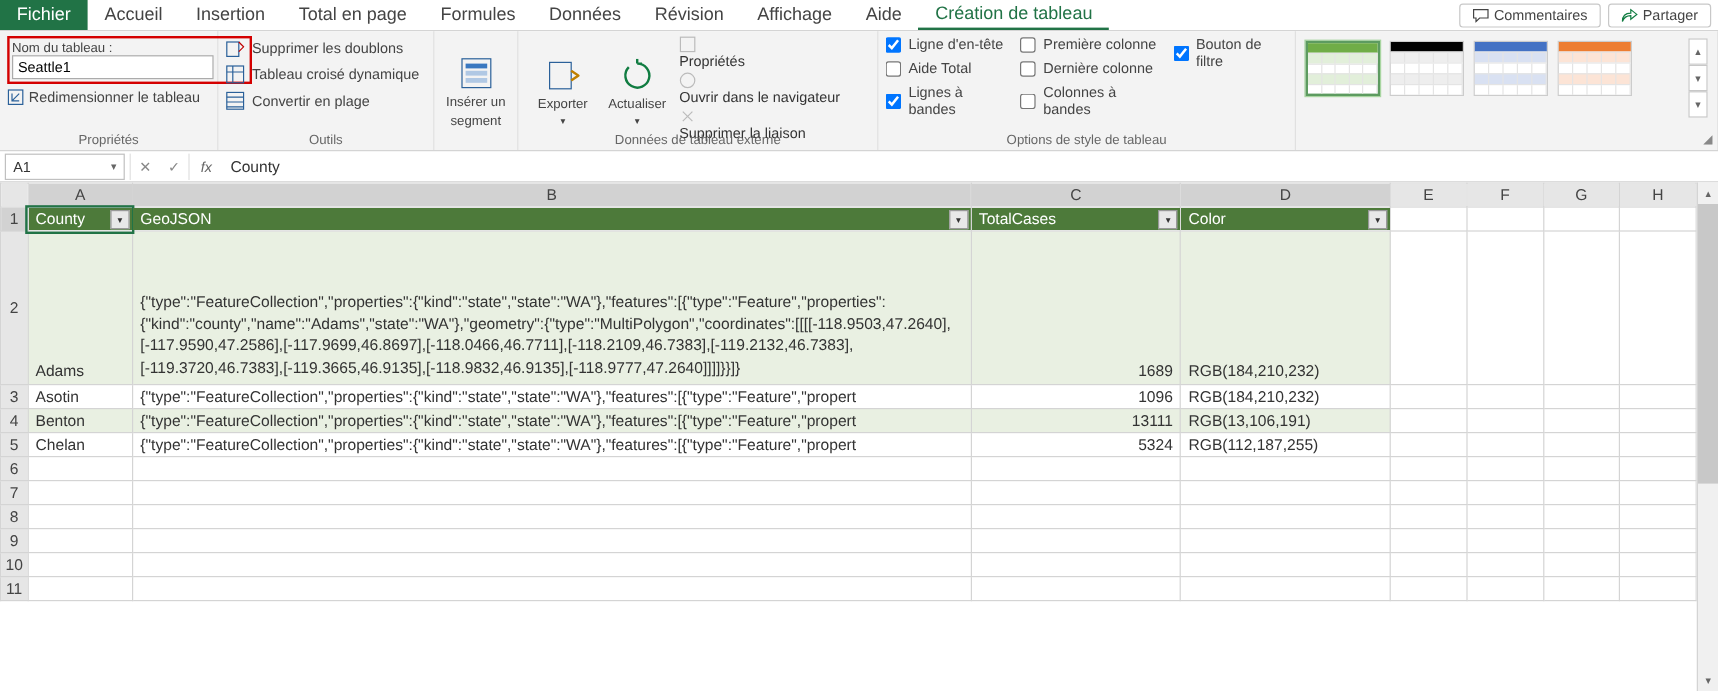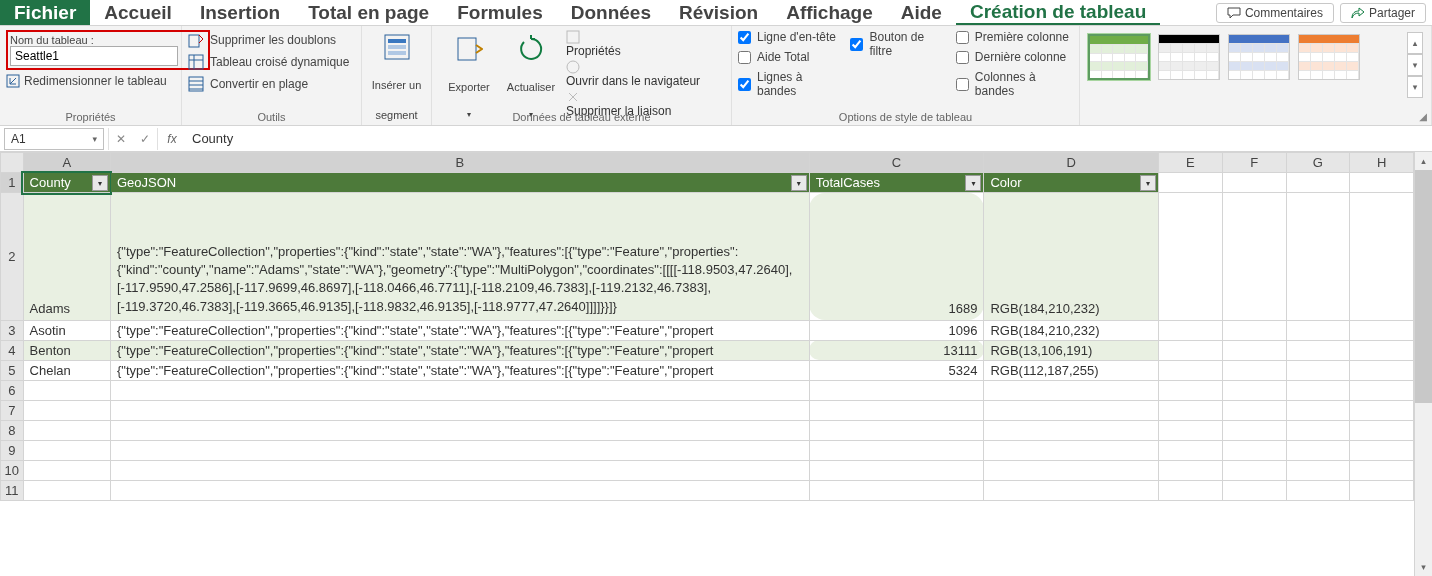--- a/index.html
+++ b/index.html
@@ -1,20 +1,20 @@
 <!DOCTYPE html>
 <html><head>
 <meta charset="utf-8">
 <style>
   * { box-sizing: border-box; margin: 0; padding: 0; font-family: "Segoe UI", Arial, sans-serif; }
   body { background: #fff; width: 1432px; height: 576px; overflow: hidden; font-size: 12px; color: #333; }
   
   
   .menubar { display: flex; align-items: stretch; height: 26px; border-bottom: 1px solid #d4d4d4; background: #fff; }
-  .menubar .tab { padding: 4px 14px; cursor: pointer; font-size: 19px; color: #444; display: flex; align-items: center; font-weight: bold; }
+  .menubar .tab { padding: 4px 14px; cursor: pointer; font-size: 15px; color: #444; display: flex; align-items: center; }
   .menubar .tab.file { background: #217346; color: #fff; }
   .menubar .tab.active { color: #217346; border-bottom: 2px solid #217346; }
   .menubar .spacer { flex: 1; }
   .menubar .right-btns { display: flex; gap: 6px; padding: 2px 6px; align-items: center; }
   .menubar .btn-outline { border: 1px solid #c8c8c8; border-radius: 3px; padding: 2px 10px; font-size: 12px; color: #444; display: flex; align-items: center; gap: 4px; cursor: pointer; }
   
   
   .ribbon { display: flex; height: 100px; border-bottom: 1px solid #d4d4d4; background: #f3f3f3; }
   .ribbon-group { border-right: 1px solid #e0e0e0; padding: 4px 6px 2px 6px; display: flex; flex-direction: column; position: relative; }
   .ribbon-group-label { font-size: 11px; color: #666; text-align: center; position: absolute; bottom: 2px; left: 0; right: 0; }
@@ -23,21 +23,21 @@
   .props-group { width: 182px; }
   .props-group .name-label { font-size: 11px; color: #444; }
   .props-group .name-input { width: 168px; height: 20px; border: 1px solid #ababab; font-size: 12px; padding: 1px 4px; background: #fff; }
   .props-group .highlight-box { border: 2px solid #d40000; padding: 2px; width: 204px; }
   .props-group .resize-row { margin-top: 4px; font-size: 12px; color: #444; display: flex; align-items: center; gap: 4px; cursor: pointer; }
   
   .tools-group { width: 180px; }
   .tools-group .tool-item { font-size: 12px; color: #444; display: flex; align-items: center; gap: 6px; padding: 2px 0; cursor: pointer; }
   
   .slicer-group { width: 70px; }
-  .big-btn { display: flex; flex-direction: column; align-items: center; justify-content: center; font-size: 11px; color: #444; width: 62px; cursor: pointer; text-align: center; line-height: 1.2; gap: 16px; }
+  .big-btn { display: flex; flex-direction: column; align-items: center; justify-content: center; font-size: 11px; color: #444; width: 62px; cursor: pointer; text-align: center; line-height: 1.2; gap: 2px; }
   .big-btn .icon-box { width: 32px; height: 32px; display: flex; align-items: center; justify-content: center; }
   
   .style-opts-group { width: 348px; }
   .style-opts-group .checks { display: flex; gap: 10px; }
   .style-opts-group .check-col { display: flex; flex-direction: column; gap: 6px; }
   .style-opts-group .chk { display: flex; align-items: center; gap: 6px; font-size: 12px; color: #444; cursor: pointer; }
   .style-opts-group input[type=checkbox] { width: 13px; height: 13px; }
   
   .styles-group { flex: 1; position: relative; }
   .styles-gallery { display: flex; gap: 8px; padding: 4px 2px; }
@@ -68,21 +68,21 @@
   .sheet .col-hdr th.sel { background: #d2d2d2; }
   .sheet .row-hdr { background: #e6e6e6; width: 22px; text-align: center; font-weight:normal; color:#444; height:20px; }
   .sheet .row-hdr.sel { background: #d2d2d2; }
   
   .tbl-hdr-cell { background: #4d7a3a; color: #fff; padding: 2px 6px; border:1px solid #3b5c2c; position:relative; height:20px; }
   .tbl-hdr-cell.sel { outline: 2px solid #217346; }
   .filter-btn { position:absolute; right:2px; top:2px; width:16px; height:16px; background:#e8e8e8; border:1px solid #999; font-size:8px; display:flex;align-items:center;justify-content:center;color:#333; }
   
   .sheet td.data { padding: 2px 6px; vertical-align: bottom; color:#333; height:20px; }
   .sheet tr.band td.data { background: #e9f0e2; }
-  .sheet td.data.num { text-align: right; border-radius: 16px; }
+  .sheet td.data.num { text-align: right; }
   .sheet td.empty { height: 20px; }
   .geojson-cell { white-space: normal; line-height: 1.4; }
   .tall-row td { height: auto; }
   .tall-row td.data { padding-top: 50px; padding-bottom: 4px; }
   
   .vscroll { width: 18px; background: #f0f0f0; border-left:1px solid #d4d4d4; position:relative; }
   .vscroll .up, .vscroll .down { height:18px; display:flex;align-items:center;justify-content:center;font-size:9px;color:#666;cursor:pointer; }
   .vscroll .track { position:absolute; top:18px; bottom:18px; left:0; right:0; }
   .vscroll .thumb { background:#c8c8c8; height:60%; }
   
@@ -239,36 +239,36 @@
               <input type="checkbox" style="">
               <span>Aide Total</span>
             </label>
           <label class="chk">
               <input type="checkbox" checked="" style="">
               <span>Lignes à bandes</span>
             </label>
         </div>
         <div class="check-col">
           <label class="chk">
+              <input type="checkbox" style="">
+              <span>Première colonne</span>
+            </label>
+          <label class="chk">
+              <input type="checkbox" style="">
+              <span>Dernière colonne</span>
+            </label>
+          <label class="chk">
+              <input type="checkbox" style="">
+              <span>Colonnes à bandes</span>
+            </label>
+        </div>
+        <div class="check-col">
+          <label class="chk">
               <input type="checkbox" checked="" style="">
               <span>Bouton de filtre</span>
-            </label>
-        </div>
-        <div class="check-col">
-          <label class="chk">
-              <input type="checkbox" style="">
-              <span>Première colonne</span>
-            </label>
-          <label class="chk">
-              <input type="checkbox" style="">
-              <span>Dernière colonne</span>
-            </label>
-          <label class="chk">
-              <input type="checkbox" style="">
-              <span>Colonnes à bandes</span>
             </label>
         </div>
       </div>
     </div>
     <div class="ribbon-group-label">Options de style de tableau</div>
   </div>
 
   <div class="ribbon-group styles-group">
     <div class="ribbon-group-body">
       <div class="styles-gallery">

